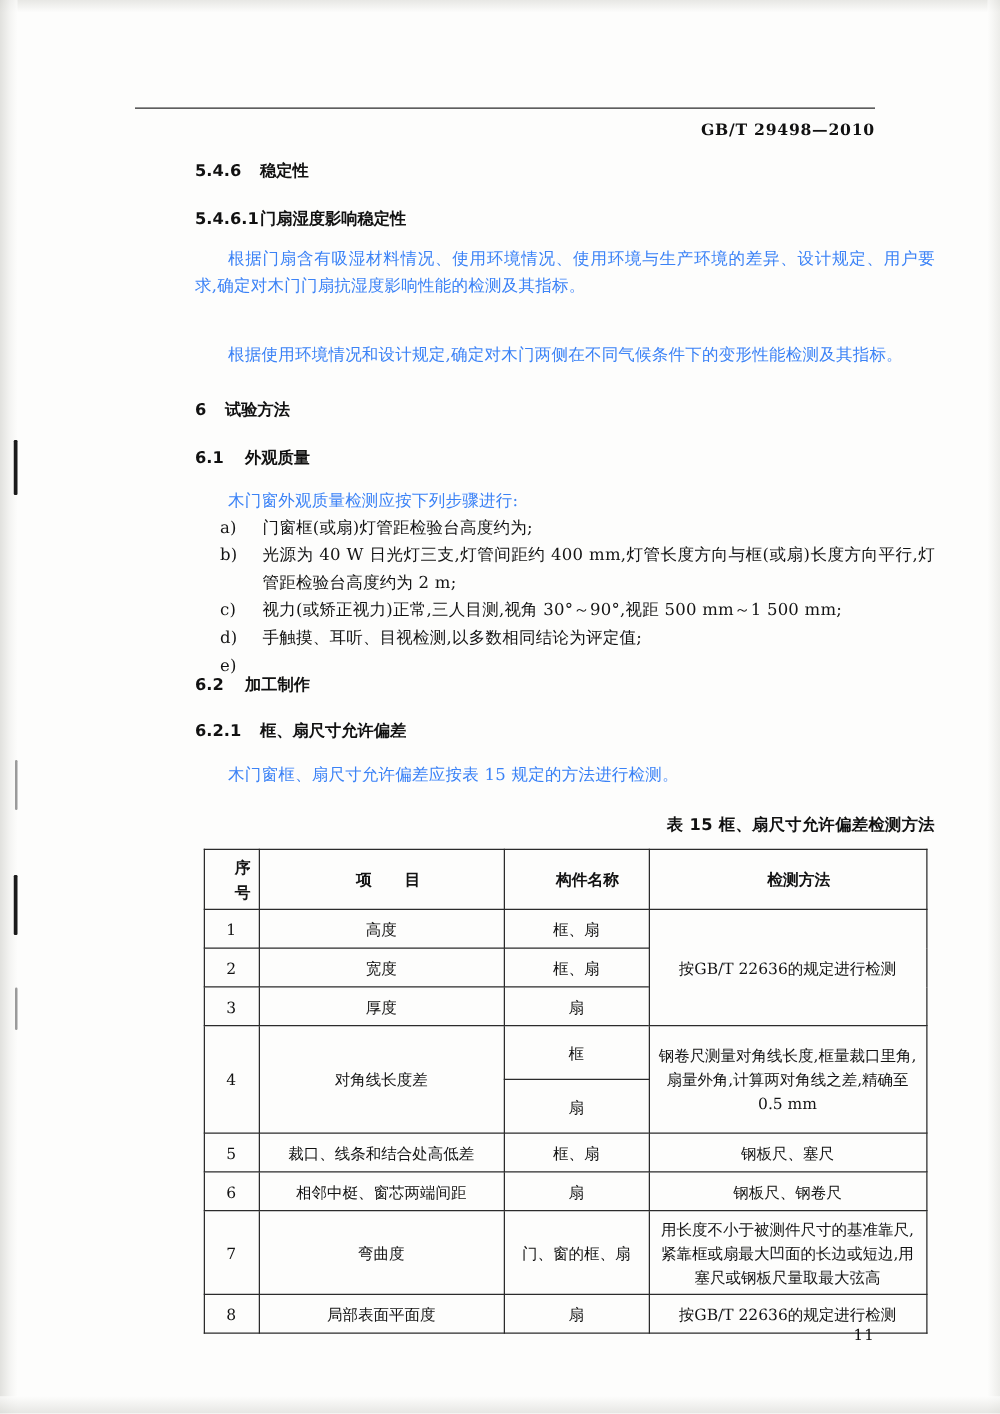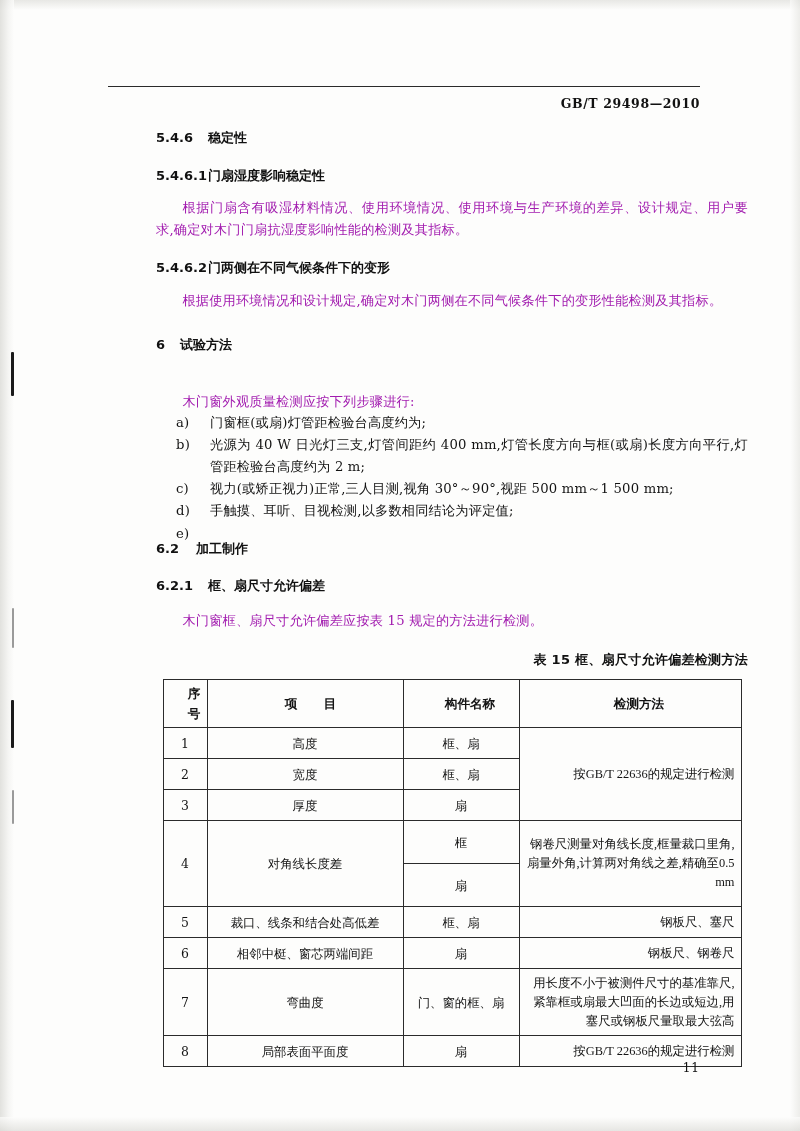--- a/index.html
+++ b/index.html
@@ -99,21 +99,21 @@
   }
   .clause-h .num {
     display: inline-block;
     min-width: 52px;
   }
   .clause-h.wide .num { min-width: 52px; }
   .clause-h.top .num { min-width: 24px; }
 
   .para {
     font-size: 13.2px;
-    color: #a21caf;
+    color: #3b82f6;
     line-height: 1.62;
     text-align: justify;
     margin: 0;
     text-indent: 2em;
     letter-spacing: .2px;
   }
 
   .sp-14 { height: 14px; }
   .sp-16 { height: 16px; }
   .sp-18 { height: 18px; }
@@ -174,21 +174,21 @@
   table.gbt th {
     font-family: "DejaVu Sans", "Liberation Sans", sans-serif;
     font-weight: bold;
     text-align: center;
     font-size: 12.6px;
     height: 26px;
     padding-left: 24px;
   }
   table.gbt thead th { border-bottom: 1px solid #2b2b2b; }
   td.c { text-align: center; }
-  td.l { text-align: right; padding-left: 10px; font-family: Liberation Serif, serif; }
+  td.l { text-align: center; padding-left: 10px; }
   .col-no   { width: 44px; }
   .col-item { width: 196px; }
   .col-part { width: 116px; }
   .col-meth { width: 222px; }
   .hdr-space { letter-spacing: .55em; padding-left: .55em; }
 
   tr.h28 td { height: 22px; }
   tr.h40 td { height: 34px; }
   tr.h60 td { height: 58px; }
 
@@ -232,36 +232,36 @@
     <div class="clause-h wide">
       <span class="num">5.4.6.1</span><span>门扇湿度影响稳定性</span>
     </div>
 
     <div class="sp-14"></div>
 
     <p class="para">根据门扇含有吸湿材料情况、使用环境情况、使用环境与生产环境的差异、设计规定、用户要求,确定对木门门扇抗湿度影响性能的检测及其指标。</p>
 
     <div class="sp-20"></div>
 
-    <div class="clause-h wide">
-      <span class="num">5.4.6.2</span><span>门两侧在不同气候条件下的变形</span>
-    </div>
 
     <div class="sp-14"></div>
 
     <p class="para">根据使用环境情况和设计规定,确定对木门两侧在不同气候条件下的变形性能检测及其指标。</p>
 
     <div class="sp-26"></div>
 
     <div class="clause-h top">
       <span class="num">6</span><span>试验方法</span>
     </div>
 
     <div class="sp-22"></div>
 
+    <div class="clause-h">
+      <span class="num" style="min-width:40px">6.1</span><span>外观质量</span>
+    </div>
 
     <div class="sp-16"></div>
 
     <p class="para">木门窗外观质量检测应按下列步骤进行:</p>
 
     <ol class="alpha-list">
       <li>
         <span class="mk">a)</span>
         <span>门窗框(或扇)灯管距检验台高度约为;</span>
       </li>

